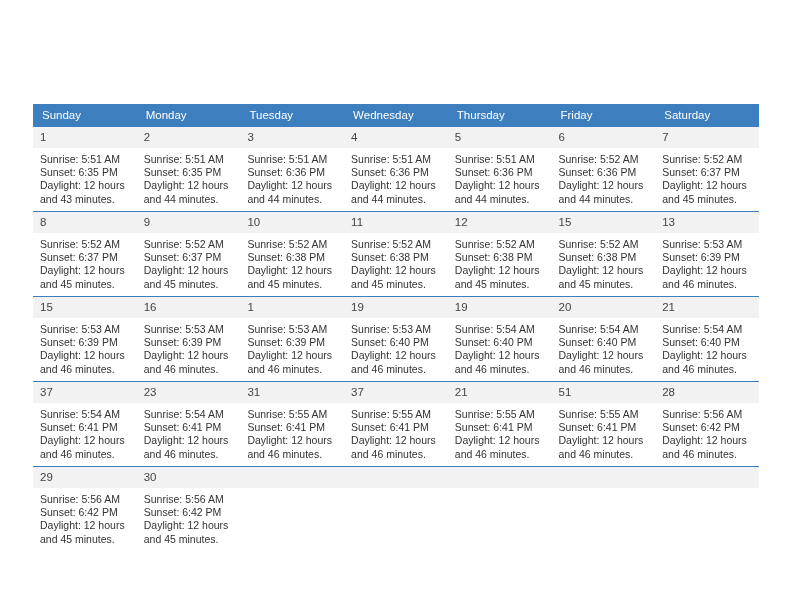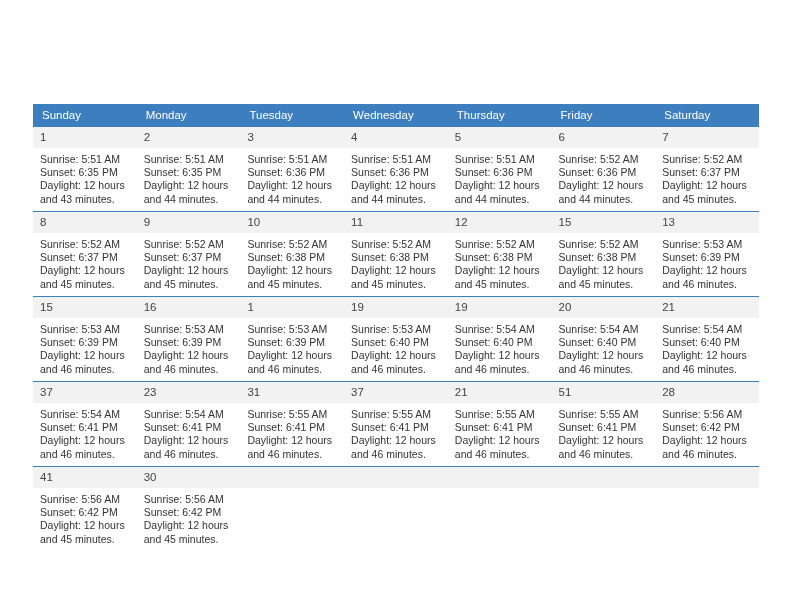--- a/index.html
+++ b/index.html
@@ -444,21 +444,21 @@
                 <div>Sunrise: 5:56 AM</div>
                 <div>Sunset: 6:42 PM</div>
                 <div class="dl">Daylight: 12 hours and 46 minutes.</div>
               </div>
             </div>
           </td>
         </tr>
         <tr class="week">
           <td>
             <div class="cell">
-              <div class="daynum">41</div>
+              <div class="daynum">29</div>
               <div class="info">
                 <div>Sunrise: 5:56 AM</div>
                 <div>Sunset: 6:42 PM</div>
                 <div class="dl">Daylight: 12 hours and 45 minutes.</div>
               </div>
             </div>
           </td>
           <td>
             <div class="cell">
               <div class="daynum">30</div>

